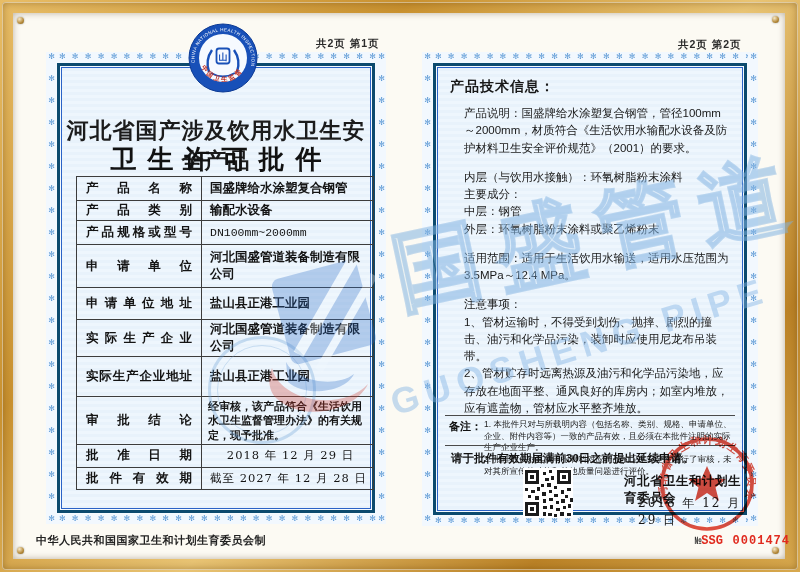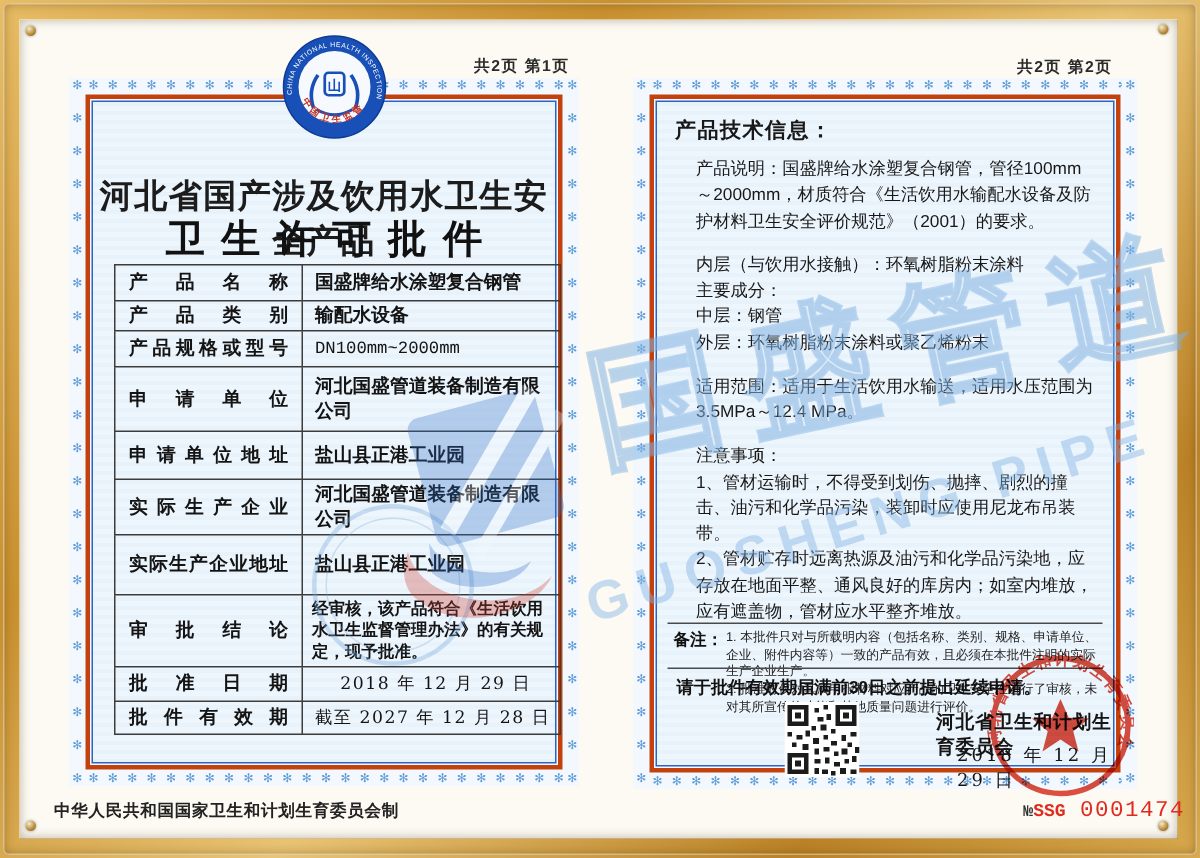--- a/index.html
+++ b/index.html
@@ -16,21 +16,21 @@
   
   .page-box{position:absolute;background:#f4faff;z-index:2;}
   .page1-box{left:46px;top:52px;width:340px;height:472px;}
   .page2-box{left:422px;top:52px;width:336px;height:474px;}
   .pattern-band{position:absolute;overflow:hidden;color:#5f9bd6;background:#f2f8fe;
     font-size:8px;line-height:10px;letter-spacing:2px;white-space:nowrap;}
   .pb-top{left:0;right:0;top:0;height:10px;}
   .pb-bottom{left:0;right:0;bottom:0;height:10px;}
   .pb-left,.pb-right{top:0;bottom:0;width:10px;writing-mode:vertical-rl;text-orientation:upright;letter-spacing:2px;}
   .pb-left{left:0;} .pb-right{right:0;}
-  .page-content{position:absolute;inset:11px;border:3px solid #c2410c;}
+  .page-content{position:absolute;inset:11px;border:3px solid #0c4a6e;}
   .page-content-inner{position:absolute;inset:1px;border:1px solid #2a62c6;
     background:repeating-linear-gradient(180deg,#e8f2fb 0px,#e8f2fb 3px,#eef6fd 3px,#eef6fd 6px);}
 
   .page-indicator{position:absolute;z-index:3;font-size:10.5px;font-weight:bold;color:#2b2b2b;letter-spacing:1px;}
   .pi-1{left:316px;top:37px;}
   .pi-2{left:678px;top:38px;width:96px;text-align:left;}
 
   
   .emblem{position:absolute;left:142px;top:-29px;width:70px;height:70px;z-index:4;}
   .title1{position:absolute;left:0;right:0;top:48px;text-align:center;font-size:22px;font-weight:bold;color:#1c1c1c;letter-spacing:1px;}
@@ -66,21 +66,21 @@
   .remark-body{position:absolute;left:46px;right:8px;top:351px;font-size:8.5px;line-height:1.38;color:#222;z-index:3;}
   .renewal{position:absolute;left:13px;top:383px;font-size:11.5px;font-weight:bold;color:#111;z-index:3;}
   .qr{position:absolute;left:85px;top:400px;width:50px;height:50px;z-index:3;}
   .authority{position:absolute;left:186px;top:405px;font-size:12.5px;font-weight:bold;color:#151515;z-index:3;letter-spacing:.5px;}
   .issue-date{position:absolute;left:200px;top:427px;font-size:12px;color:#151515;z-index:3;font-family:"DejaVu Serif",serif;letter-spacing:2px;}
   .seal{position:absolute;left:220px;top:367px;width:98px;height:98px;z-index:4;opacity:.9;mix-blend-mode:multiply;}
 
   .serial{position:absolute;left:640px;top:531px;width:150px;text-align:right;z-index:3;font-family:"Liberation Mono",monospace;}
   .serial .pre{font-size:11px;font-weight:bold;color:#333;}
   .serial .code{font-size:12px;font-weight:bold;color:#e02a1e;}
-  .serial .num{font-size:15px;font-weight:normal;color:#e02a1e;letter-spacing:1px;}
+  .serial .num{font-size:12px;font-weight:bold;color:#e02a1e;letter-spacing:1px;}
 
   
   .wm-layer{position:absolute;inset:0;z-index:5;pointer-events:none;}
   .wm-cn{position:absolute;left:382px;top:218px;font-size:88px;font-weight:bold;letter-spacing:16px;white-space:nowrap;
     color:rgba(150,195,235,.18);-webkit-text-stroke:2px rgba(125,175,225,.45);transform:rotate(-12deg);transform-origin:left top;}
   .wm-en{position:absolute;left:398px;top:382px;font-size:36px;font-weight:bold;letter-spacing:7px;white-space:nowrap;
     color:rgba(130,180,228,.45);transform:rotate(-17deg);transform-origin:left bottom;}
   .wm-logo{position:absolute;left:250px;top:250px;width:150px;height:180px;opacity:.3;}
 </style>
 </head>

